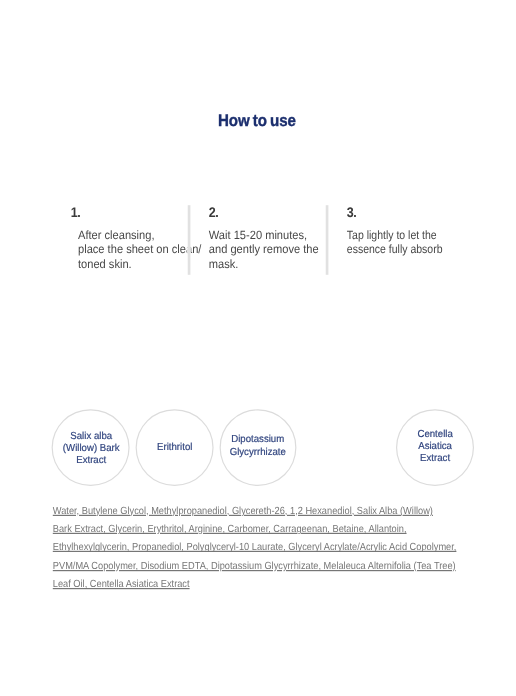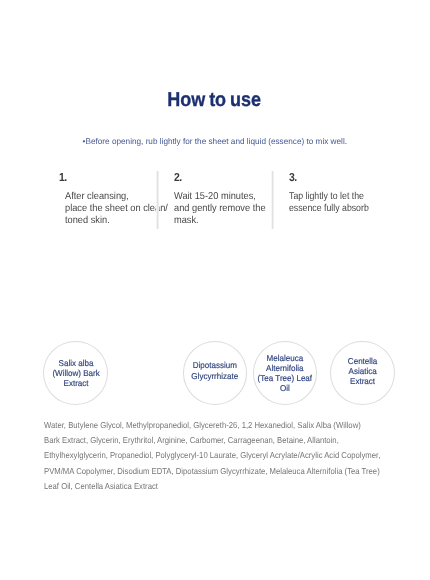--- a/index.html
+++ b/index.html
@@ -3,21 +3,21 @@
 <meta charset="utf-8">
 <style>
   html,body{margin:0;padding:0;}
   body{width:430px;height:580px;background:#ffffff;
        font-family:"Liberation Sans",sans-serif;
        -webkit-font-smoothing:antialiased;-moz-osx-font-smoothing:grayscale;text-rendering:geometricPrecision;}
   .page{position:relative;width:430px;height:580px;overflow:hidden;background:#fff;}
 
   
   .sec-title{position:absolute;left:0;width:430px;text-align:center;
-             color:#1c2f6e;font-weight:bold;font-size:20px;line-height:15.7px;}
+             color:#1c2f6e;font-weight:bold;font-size:14px;line-height:15.7px;}
   .sec-title span{display:inline-block;transform:scaleX(0.9);transform-origin:center;
                   word-spacing:-1.2px;-webkit-text-stroke:0.32px #1c2f6e;}
   #ingr-title{top:286px;left:-1px;}
 
   
   .note{position:absolute;left:-0.5px;width:430px;text-align:center;
         color:#445894;font-size:8.3px;line-height:8.3px;}
   .note span{display:inline-block;transform:scaleX(0.988);transform-origin:center;}
 
   
@@ -37,32 +37,31 @@
   .circles{position:absolute;left:0;top:341px;width:352px;height:64px;}
   .circle{position:absolute;top:0;width:62.6px;height:61.8px;border-radius:50%;
           border:1px solid #dcdcdc;color:#31457f;font-size:8.5px;line-height:10.1px;
           display:flex;align-items:center;justify-content:center;text-align:center;}
   .circle i{display:block;font-style:normal;transform:scaleX(0.945);
             -webkit-text-stroke:0.17px #31457f;}
   .circle>div{position:relative;}
 
   
   .ingr-text{position:absolute;left:43.6px;top:417.5px;width:348px;
-             color:#767676;font-size:8.6px;line-height:15.45px;}
+             color:#767676;font-size:8.6px;line-height:15.45px;text-decoration:underline;}
   .ingr-text i{display:block;font-style:normal;white-space:nowrap;
                transform:scaleX(0.897);transform-origin:left;}
 </style>
 </head>
 <body>
 
 <div class="page">
 
   <div class="sec-title" style="top:93px;left:-0.5px"><span>How to use</span></div>
 
-  <div class="note" style="top:137px"><span>•Before opening, rub lightly for the sheet and liquid (essence) to mix well.</span></div>
 
   <div class="steps">
     <div class="step" style="left:58.6px;top:171.5px">
       <div class="num">1.</div>
       <div class="txt" style="left:6.8px">
         <i>After cleansing,</i>
         <i>place the sheet on clean/</i>
         <i>toned skin.</i>
       </div>
     </div>
@@ -87,32 +86,29 @@
 
 
   <div class="circles">
     <div class="circle" style="left:43.4px">
         <div>
       <i>Salix alba</i>
       <i>(Willow) Bark</i>
       <i>Extract</i>
     </div>
       </div>
+    <div class="circle" style="left:113.2px">
+        <div style="top:-1.2px">
+      <i>Erithritol</i>
+    </div>
+      </div>
     <div class="circle" style="left:182.9px">
         <div style="top:-2.4px">
       <i>Dipotassium</i>
       <i>Glycyrrhizate</i>
-    </div>
-      </div>
-    <div class="circle" style="left:252.6px">
-        <div>
-      <i>Melaleuca</i>
-      <i>Alternifolia</i>
-      <i>(Tea Tree) Leaf</i>
-      <i>Oil</i>
     </div>
       </div>
     <div class="circle" style="left:330px">
         <div style="top:-1.8px">
       <i>Centella</i>
       <i>Asiatica</i>
       <i>Extract</i>
     </div>
       </div>
   </div>

